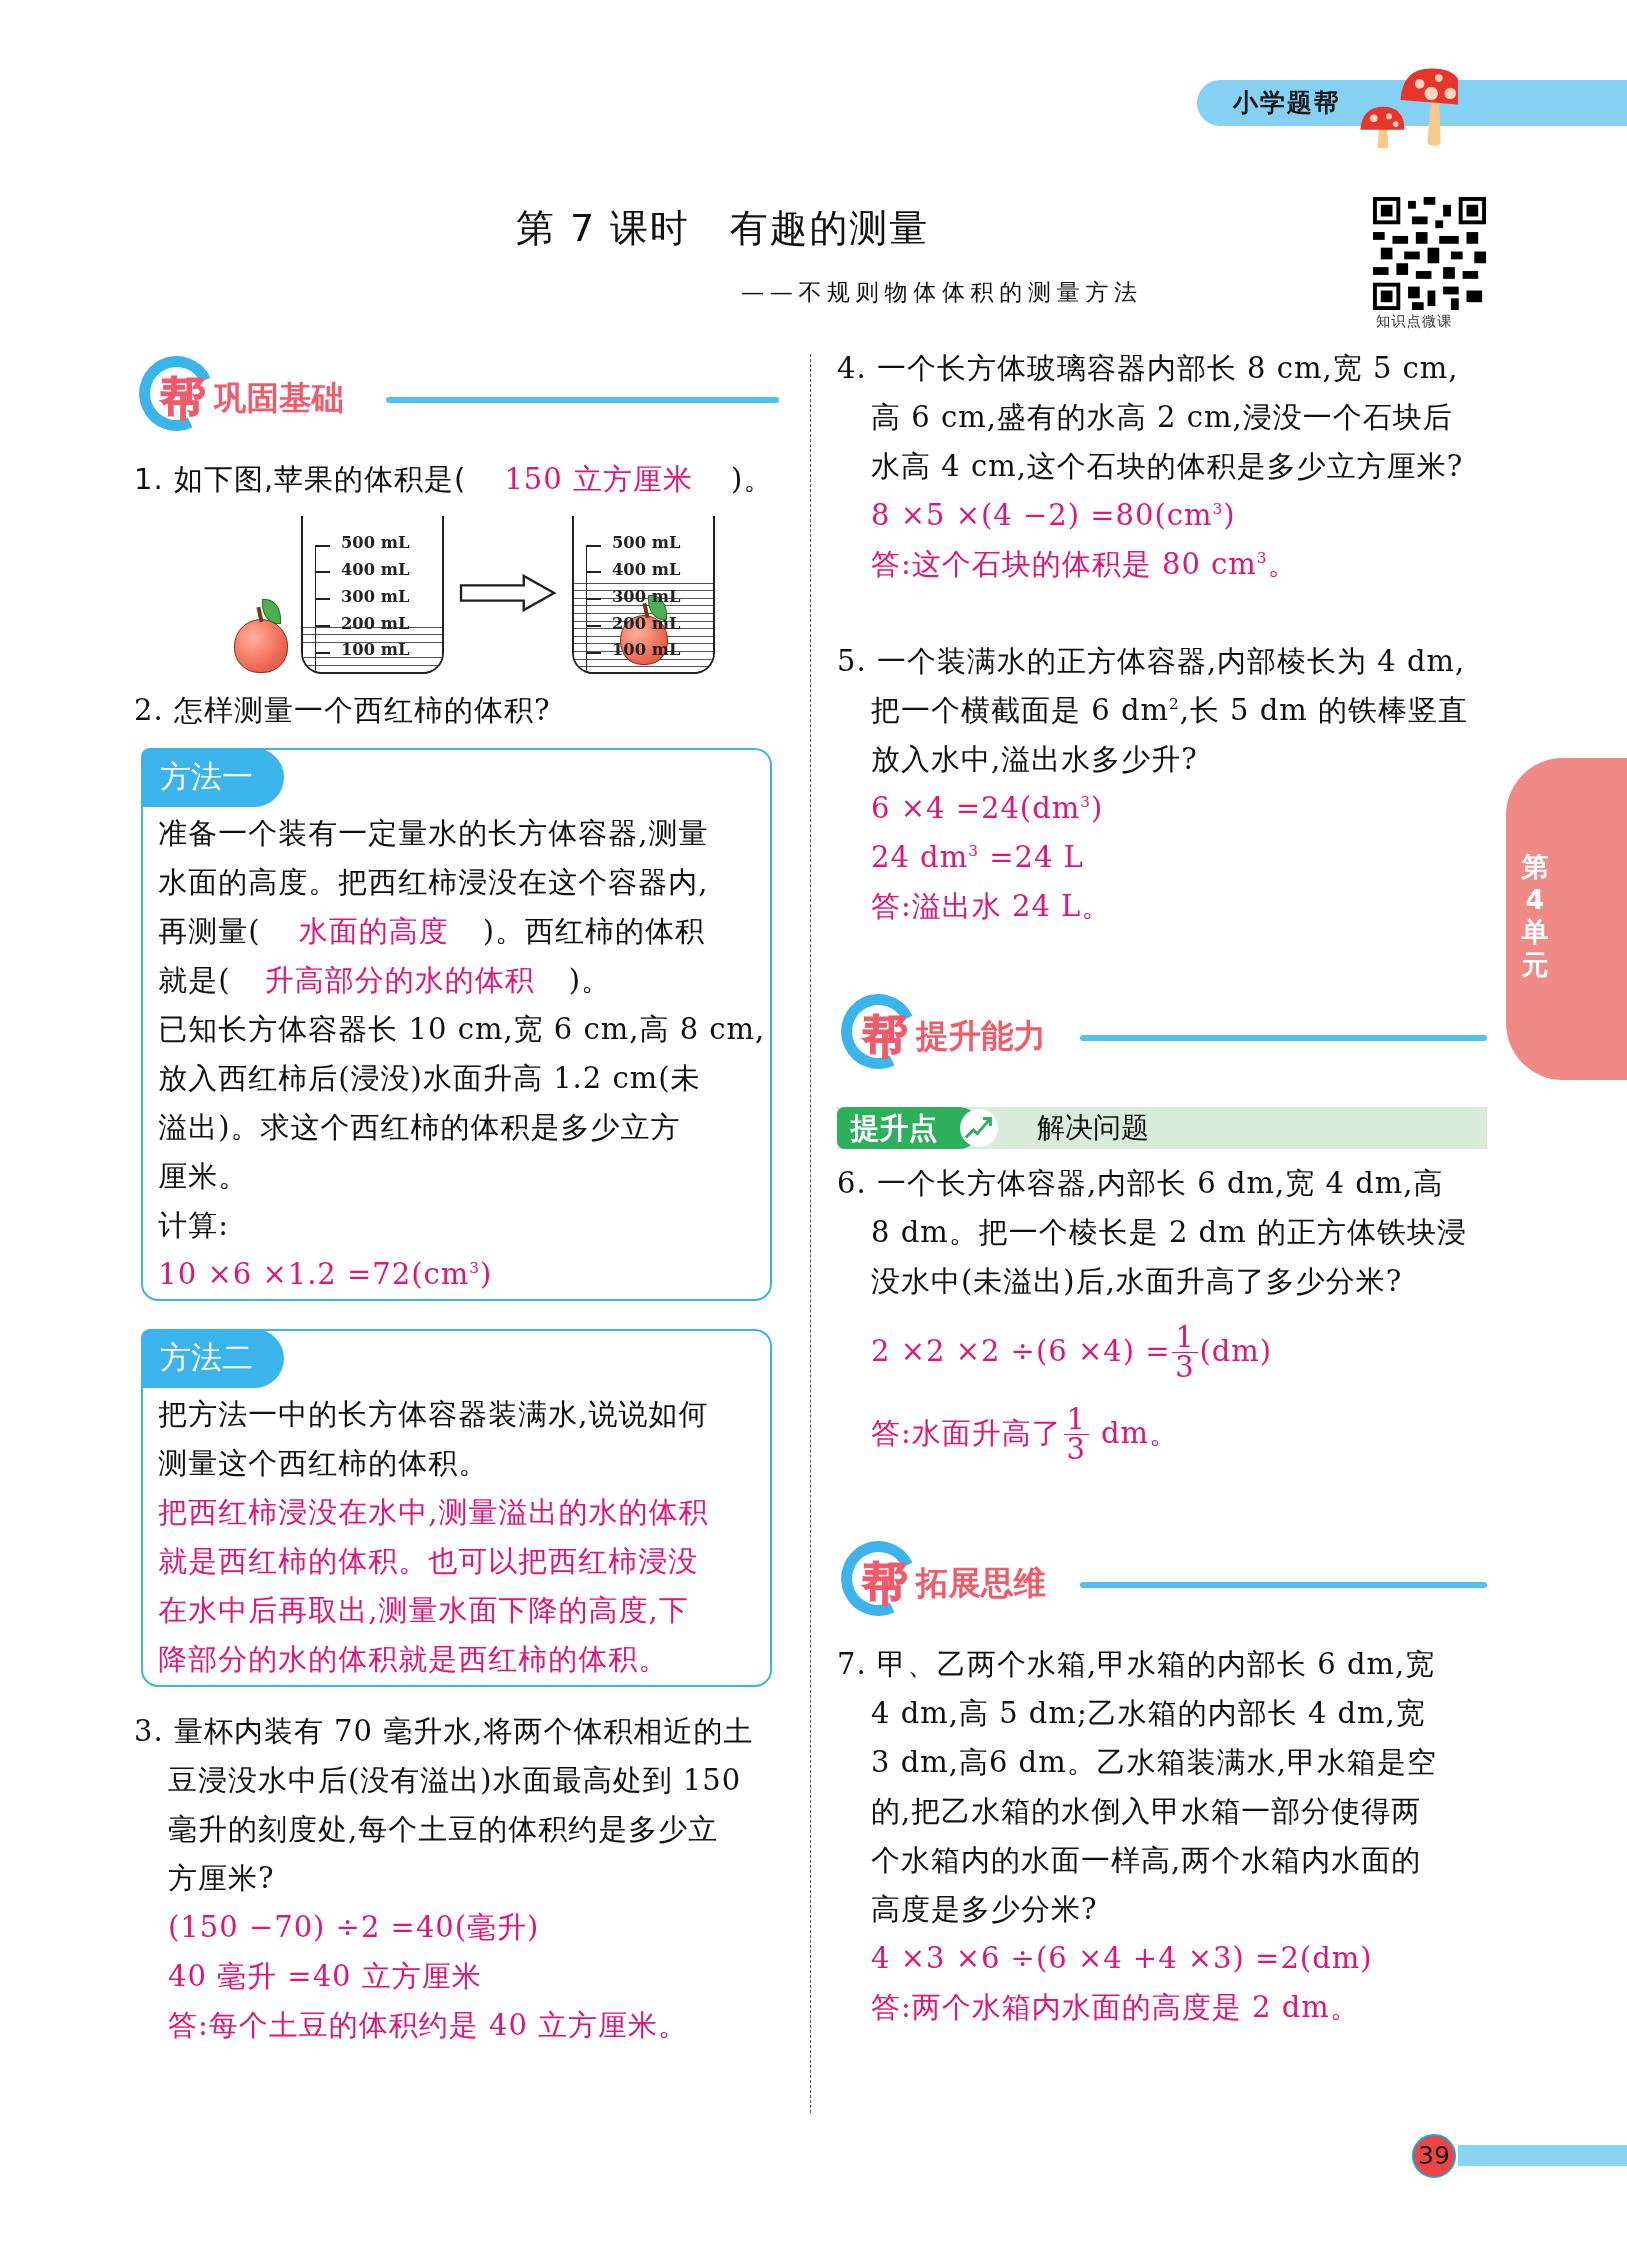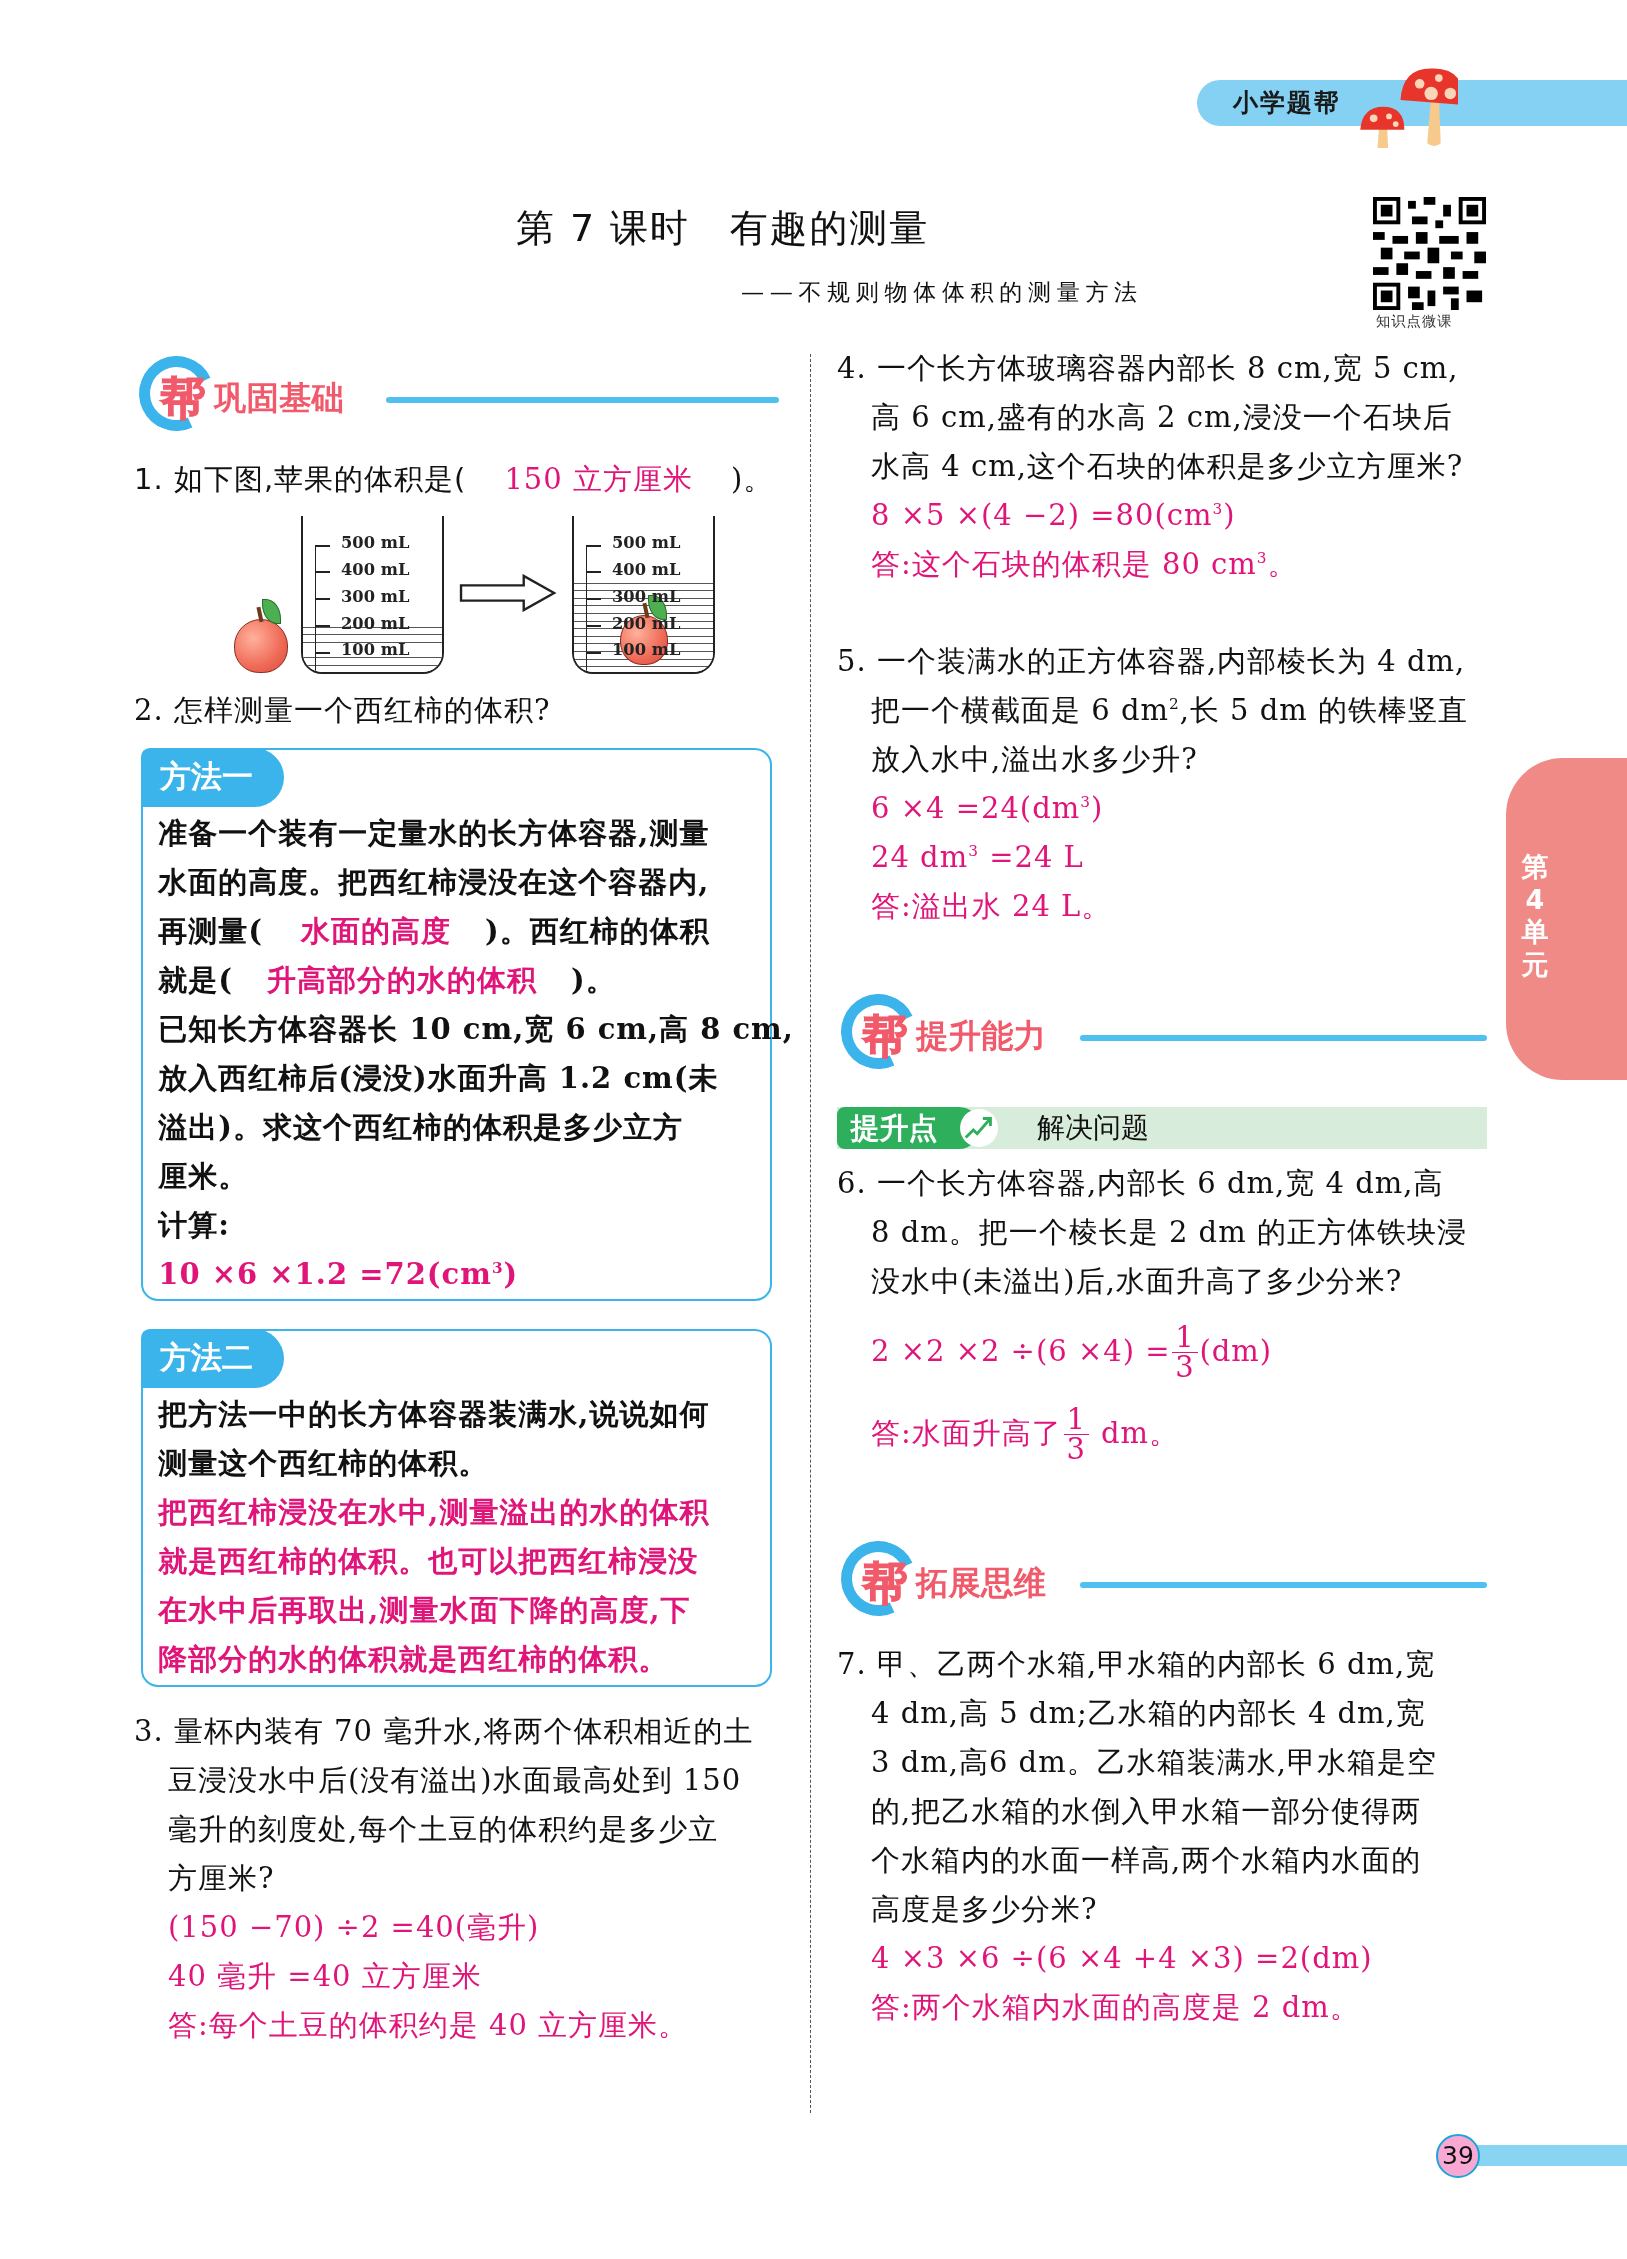--- a/index.html
+++ b/index.html
@@ -16,21 +16,21 @@
   .subtitle{left:741px;top:277px;font-size:23px;letter-spacing:5.7px;white-space:nowrap;}
   .qr{left:1373px;top:197px;width:113px;height:113px;}
   .qr-caption{left:1376px;top:312px;font-size:14.3px;color:#333;letter-spacing:1px;}
   
   .sec{height:86px;}
   .sec .ring{position:absolute;left:0;top:0;width:75px;height:75px;border-radius:50%;border:11.5px solid #3ab4ea;box-sizing:border-box;border-right-color:transparent;transform:rotate(20deg);}
   .sec .bang{position:absolute;left:21px;top:11.5px;font-size:46px;font-weight:900;color:#f15a6b;font-family:"DejaVu Sans","Liberation Sans",sans-serif;-webkit-text-stroke:1px #f15a6b;}
   .sec .label{position:absolute;left:75px;top:21px;font-size:32.5px;font-weight:bold;color:#f15a6b;font-family:"DejaVu Sans","Liberation Sans",sans-serif;white-space:nowrap;}
   .sec .rule{position:absolute;top:41px;height:5.7px;background:#4fc0ef;border-radius:2.9px;}
   
-  .method{border:2.4px solid #3ab4ea;border-radius:17px;box-sizing:border-box;font-weight:bold;}
+  .method{border:2.4px solid #3ab4ea;border-radius:17px;box-sizing:border-box;}
   .method .tab{position:absolute;left:-1.9px;top:-1.9px;width:143px;height:59px;background:#3ab4ea;border-radius:17px 57px 57px 0;color:#fff;font-size:31px;font-family:"DejaVu Sans","Liberation Sans",sans-serif;padding:7.6px 0 0 19px;box-sizing:border-box;}
   
   .beaker{width:143px;height:158px;border:2.9px solid #222;border-top:none;border-radius:0 0 21px 21px;box-sizing:border-box;overflow:hidden;background:#fff;}
   .beaker .water{position:absolute;left:0;right:0;bottom:0;background:repeating-linear-gradient(#fff 0 6.7px,#555 6.7px 7.6px);}
   .beaker .mark{position:absolute;left:38px;font-size:16.3px;font-weight:bold;color:#222;font-family:"DejaVu Serif","Liberation Serif",serif;white-space:nowrap;}
   .beaker .tick{position:absolute;left:11.5px;width:15.3px;height:1.9px;background:#222;}
   .beaker .axis{position:absolute;left:11.5px;top:29px;bottom:0;width:1.9px;background:#222;}
   .apple{width:54px;height:54px;border-radius:50% 50% 46% 46%;background:radial-gradient(circle at 35% 35%,#ffb19c,#ef6a57 60%,#d94b3b);border:1.9px solid #8a2a20;box-sizing:border-box;}
   .apple .stem{position:absolute;left:23px;top:-13.4px;width:3.8px;height:15.3px;background:#6b3b1a;transform:rotate(-12deg);}
   .apple .leaf{position:absolute;left:27px;top:-21px;width:19px;height:25px;background:#4caf50;border-radius:0 80% 0 80%;border:1.9px solid #2b6b2e;box-sizing:border-box;}
@@ -43,21 +43,21 @@
   .tip-text{left:1037px;top:1109px;font-size:28px;font-family:"DejaVu Sans","Liberation Sans",sans-serif;}
   
   .frac{display:inline-block;vertical-align:middle;text-align:center;line-height:29px;margin:0 1.9px;}
   .frac span{display:block;}
   .frac .num{border-bottom:1.9px solid #e0157a;padding:0 2.9px;}
   sup{font-size:15.3px;vertical-align:11.5px;line-height:0;}
   
   .divider{left:810px;top:354px;height:1759px;border-left:1.9px dashed #555;}
   
   .pg-bar{left:1458px;top:2145px;width:170px;height:21px;background:#8ad4f3;}
-  .pg-circle{left:1412px;top:2134px;width:44px;height:44px;border:2.4px solid #1aa6d8;border-radius:50%;background:#f9a8d4;box-sizing:border-box;text-align:center;line-height:40px;font-size:25px;font-family:"DejaVu Sans","Liberation Sans",sans-serif;margin-left:24px;}
+  .pg-circle{left:1412px;top:2134px;width:44px;height:44px;border:2.4px solid #1aa6d8;border-radius:50%;background:#ef4444;box-sizing:border-box;text-align:center;line-height:40px;font-size:25px;font-family:"DejaVu Sans","Liberation Sans",sans-serif;}
 </style>
 </head>
 <body>
 
 <div class="abs brand-bar"></div>
 <div class="abs brand-text">小学题帮</div>
 <svg class="abs" style="left:1343px;top:57px" width="115" height="91" viewBox="0 0 120 95">
   <path d="M92 40 L88 90 Q95 96 102 90 L100 40 Z" fill="#f7c98a"></path>
   <path d="M60 45 Q62 10 95 12 Q128 12 126 50 Z" fill="#e8352b"></path>
   <circle cx="80" cy="28" r="5" fill="#f9d6b8"></circle>

